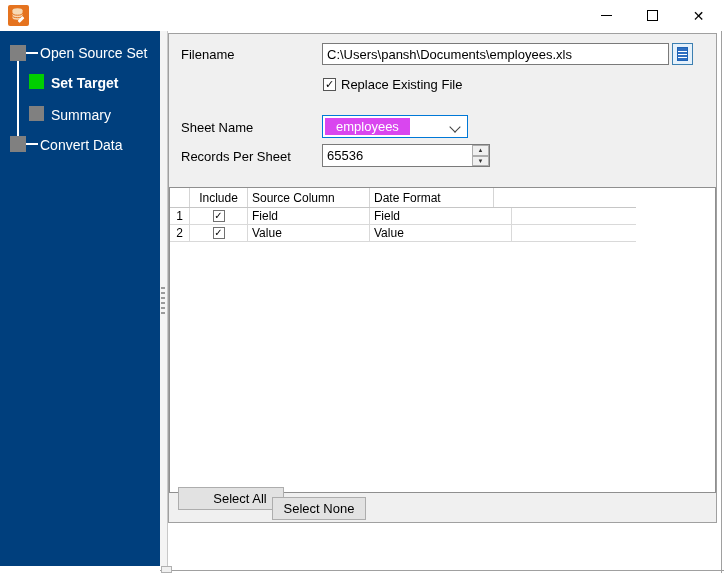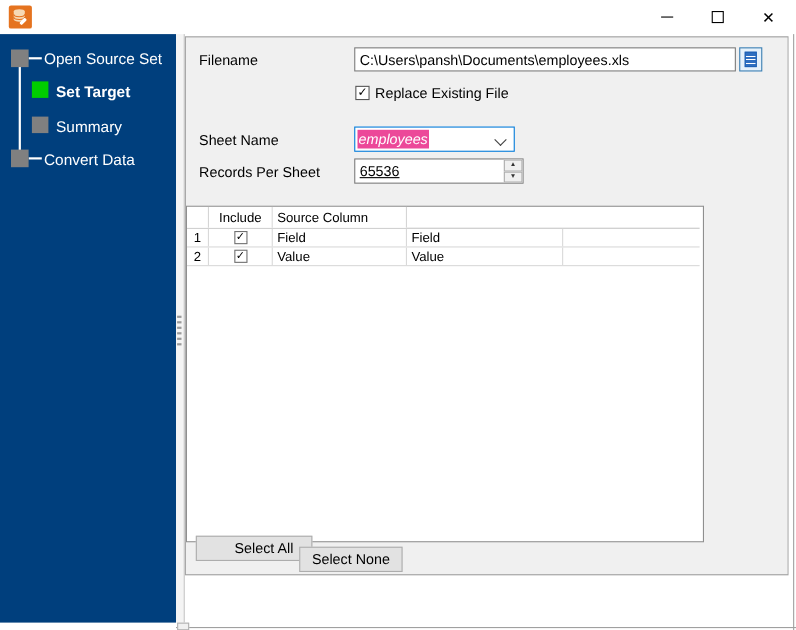--- a/index.html
+++ b/index.html
@@ -32,28 +32,28 @@
 
   
   .panel{position:absolute;left:168px;top:33px;width:549px;height:490px;background:#F0F0F0;border:1px solid #A0A0A0;box-sizing:border-box;}
   .lbl{position:absolute;white-space:nowrap;}
   .textbox{position:absolute;left:153px;top:9px;width:347px;height:22px;border:1px solid #7A7A7A;background:#fff;box-sizing:border-box;display:flex;align-items:center;padding-left:4px;font-size:13px;overflow:hidden;white-space:nowrap;}
   .browse-btn{position:absolute;left:503px;top:9px;width:21px;height:22px;border:1px solid #3C7FB1;background:#E5F1FB;box-sizing:border-box;display:flex;align-items:center;justify-content:center;cursor:default;}
   .doc-icon{width:11px;height:14px;background:#2F6FC1;border:1px solid #1E62B5;box-sizing:border-box;background-image:linear-gradient(#2F6FC1 3px,#fff 3px,#fff 4px,#2F6FC1 4px,#2F6FC1 6px,#fff 6px,#fff 7px,#2F6FC1 7px,#2F6FC1 9px,#fff 9px,#fff 10px,#2F6FC1 10px);}
   .checkbox{width:13px;height:13px;border:1px solid #555;background:#fff;box-sizing:border-box;font-size:11px;line-height:11px;text-align:center;color:#000;}
   .replace-box{position:absolute;left:154px;top:44px;}
   .combo{position:absolute;left:153px;top:81px;width:146px;height:23px;border:1px solid #0078D7;background:#fff;box-sizing:border-box;display:flex;align-items:center;padding-left:2px;}
-  .combo .sel{background:#ec4899;color:#fff;padding:1px 1px;font-size:13px;font-style:italic;}
+  .combo .sel{background:#d946ef;color:#fff;padding:1px 11px;font-size:13px;}
   .chevron{position:absolute;right:8px;top:7px;width:7px;height:7px;border-right:1px solid #404040;border-bottom:1px solid #404040;transform:rotate(45deg);}
-  .spin{position:absolute;left:153px;top:110px;width:154px;height:23px;border:1px solid #7A7A7A;background:#fff;box-sizing:border-box;display:flex;align-items:center;padding-left:4px;font-size:13px;text-decoration:underline;}
+  .spin{position:absolute;left:153px;top:110px;width:168px;height:23px;border:1px solid #7A7A7A;background:#fff;box-sizing:border-box;display:flex;align-items:center;padding-left:4px;font-size:13px;}
   .spin-btns{position:absolute;right:0px;top:0px;width:17px;height:21px;display:flex;flex-direction:column;}
   .spin-btns div{flex:1;background:#F0F0F0;border:1px solid #ADADAD;box-sizing:border-box;font-size:6px;line-height:8px;text-align:center;color:#333;cursor:default;}
 
   
-  .maptable{position:absolute;left:0px;top:153px;width:471px;height:306px;background:#fff;border:1px solid #8F8F8F;box-sizing:border-box;overflow:hidden;}
+  .maptable{position:absolute;left:0px;top:153px;width:547px;height:306px;background:#fff;border:1px solid #8F8F8F;box-sizing:border-box;overflow:hidden;}
   .t-row{display:flex;width:466px;font-size:12px;}
   .t-head{height:19px;border-bottom:1px solid #C6C6C6;}
   .t-head .cell{border-right:1px solid #D5D5D5;display:flex;align-items:center;padding-left:4px;box-sizing:border-box;background:#fff;}
   .t-body-row{height:16px;border-bottom:1px solid #D9D9D9;}
   .t-body-row .cell{border-right:1px solid #D9D9D9;display:flex;align-items:center;padding-left:4px;box-sizing:border-box;}
   .cell.c0{width:20px;justify-content:center;padding-left:0;}
   .cell.c1{width:58px;justify-content:center;padding-left:0;}
   .cell.c2{width:122px;}
   .cell.c3{width:142px;}
   .cell.c4{width:124px;border-right:none;}
@@ -156,20 +156,21 @@
         <div>▲</div>
         <div>▼</div>
       </span>
     </div>
 
     <div class="maptable">
       <div class="t-row t-head">
         <div class="cell c0"></div>
         <div class="cell c1">Include</div>
         <div class="cell c2">Source Column</div>
+        <div class="cell c4">Date Format</div>
       </div>
       <div class="t-row t-body-row">
         <div class="cell c0">1</div>
         <div class="cell c1">
             <span class="checkbox">✓</span>
           </div>
         <div class="cell c2">Field</div>
         <div class="cell c3">Field</div>
         <div class="cell c4"></div>
       </div>

